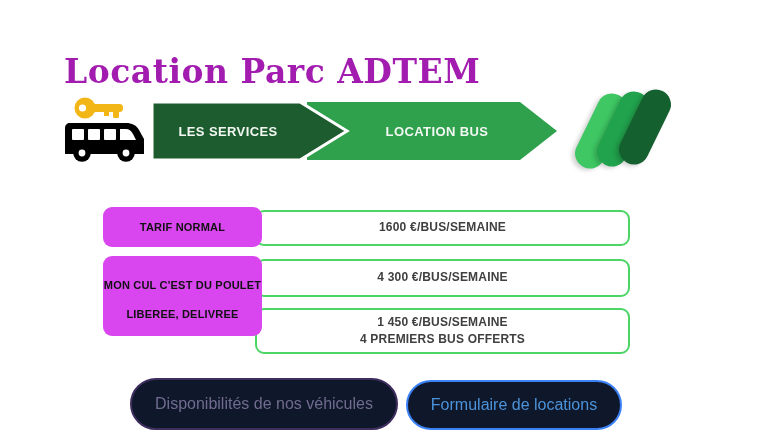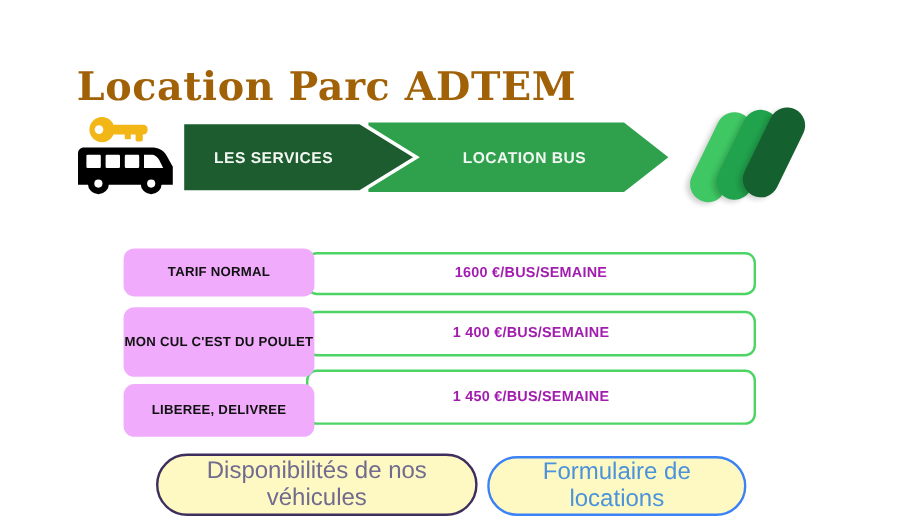--- a/index.html
+++ b/index.html
@@ -6,21 +6,21 @@
   body{
     width:768px;height:437px;position:relative;background:#ffffff;
     font-family:"Liberation Sans", sans-serif;overflow:hidden;
   }
   .abs{position:absolute;}
 
   
   .page-title{
     left:64px;top:30px;
     font-family:"DejaVu Serif", serif;
-    font-weight:bold;font-size:33px;color:#a16207;letter-spacing:0.5px;
+    font-weight:bold;font-size:33px;color:#a21caf;letter-spacing:0.5px;
   }
 
   
   .bus-icon{left:62px;top:94px;width:88px;height:72px;}
   .banner-svg{left:150px;top:100px;width:410px;height:62px;}
   .banner-svg text{
     font-family:"Liberation Sans", sans-serif;font-weight:bold;font-size:13px;
     fill:#f2f7f2;letter-spacing:0.4px;
   }
 
@@ -35,41 +35,41 @@
   .capsule.c3{left:46px;top:1px;z-index:3;}
 
   
   .price-box{
     position:absolute;left:255px;width:375px;background:#ffffff;
     border:2px solid #4cd465;border-radius:9px;box-sizing:border-box;
     display:flex;flex-direction:column;align-items:center;justify-content:center;
     z-index:1;
   }
   .price-box .val{
-    font-size:12px;font-weight:bold;color:#a21caf;letter-spacing:0.2px;line-height:1.45;
+    font-size:12px;font-weight:bold;color:#404040;letter-spacing:0.2px;line-height:1.45;
   }
   .price-label{
-    position:absolute;left:103px;width:159px;background:#f0abfc;
+    position:absolute;left:103px;width:159px;background:#d946ef;
     border-radius:9px;box-sizing:border-box;z-index:2;
     display:flex;align-items:center;justify-content:center;
     font-size:11px;font-weight:bold;color:#111111;letter-spacing:0.2px;
     text-align:center;
   }
   .r1-label{top:207px;height:40px;}
   .r1-box{top:210px;height:36px;}
   .r2-label{top:256px;height:58px;}
   .r2-box{top:259px;height:38px;}
-  .r3-label{top:320px;height:44px;}
+  .r3-label{top:292px;height:44px;}
   .r3-box{top:308px;height:46px;}
 
   
   .pill-btn{
-    position:absolute;border-radius:27px;background:#fef9c3;box-sizing:border-box;
+    position:absolute;border-radius:27px;background:#0f172a;box-sizing:border-box;
     display:flex;align-items:center;justify-content:center;
-    font-size:20px;cursor:pointer;
+    font-size:16px;cursor:pointer;
   }
   .btn-availability{
     left:130px;top:378px;width:268px;height:52px;
     border:2px solid #3e2e5e;color:#716c8f;
   }
   .btn-form{
     left:406px;top:380px;width:216px;height:50px;
     border:2px solid #3b82f6;color:#4b93da;
   }
 </style>
@@ -113,24 +113,25 @@
 </div>
 
 <div>
 
   <div class="price-box r1-box">
     <span class="val">1600 €/BUS/SEMAINE</span>
   </div>
   <div class="price-label r1-label">TARIF NORMAL</div>
 
   <div class="price-box r2-box">
-    <span class="val">1 400 €/BUS/SEMAINE</span>
+    <span class="val">4 300 €/BUS/SEMAINE</span>
   </div>
   <div class="price-label r2-label">MON CUL C'EST DU POULET</div>
 
   <div class="price-box r3-box">
     <span class="val">1 450 €/BUS/SEMAINE</span>
+    <span class="val">4 PREMIERS BUS OFFERTS</span>
   </div>
   <div class="price-label r3-label">LIBEREE, DELIVREE</div>
 </div>
 
 <button class="pill-btn btn-availability">Disponibilités de nos véhicules</button>
 <button class="pill-btn btn-form">Formulaire de locations</button>
 
 </body></html>

